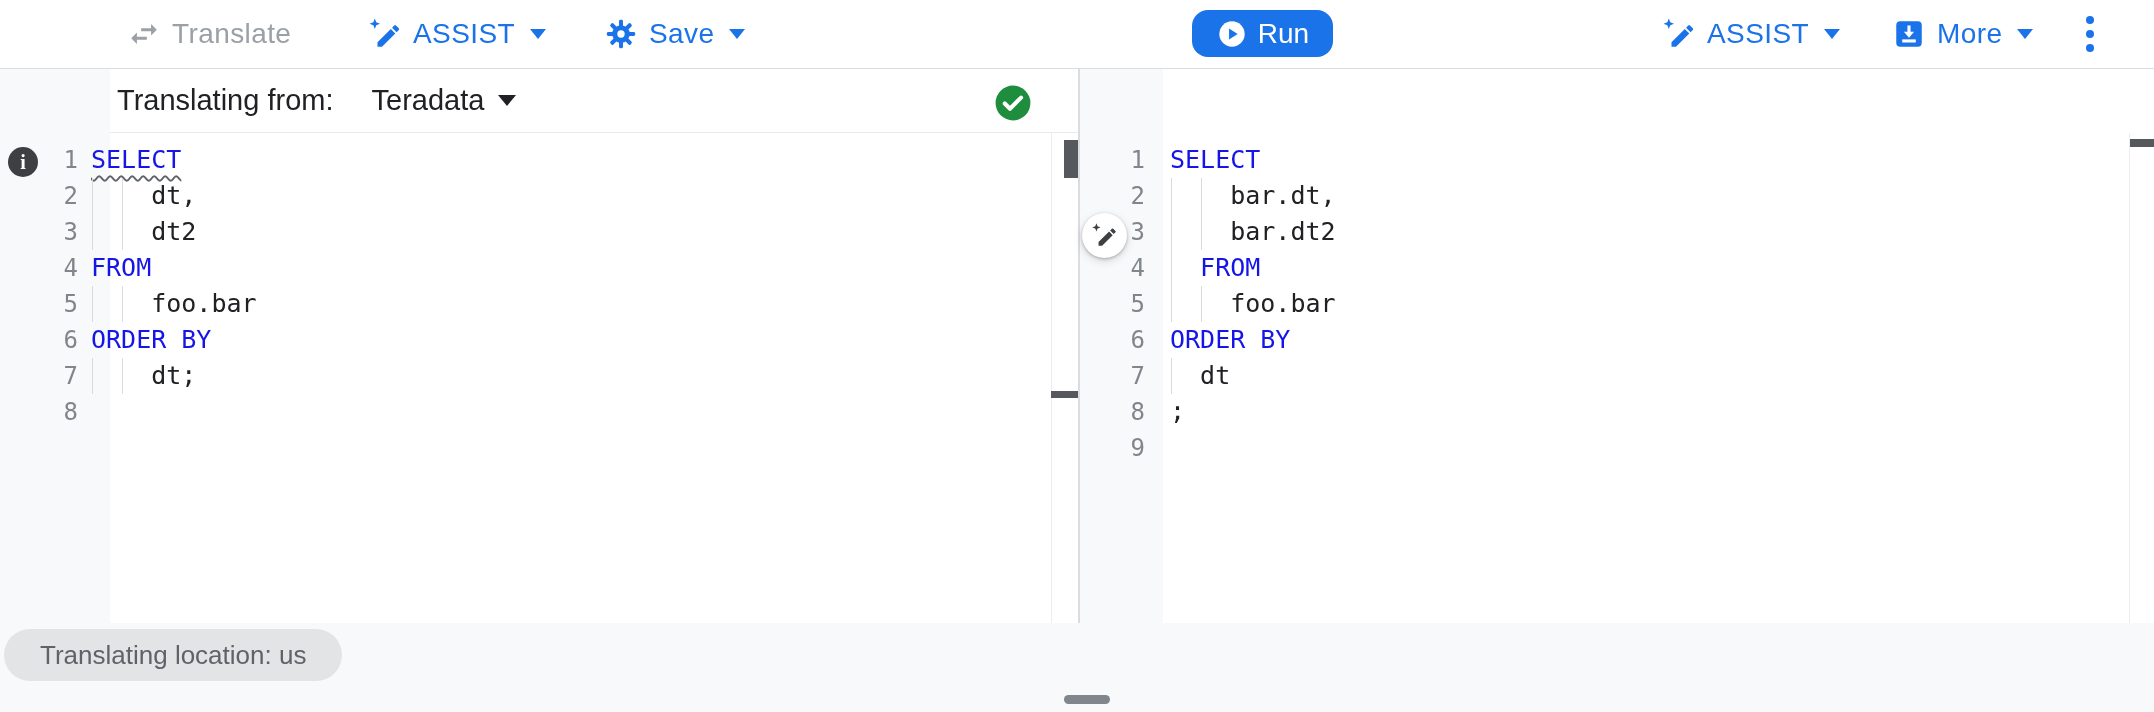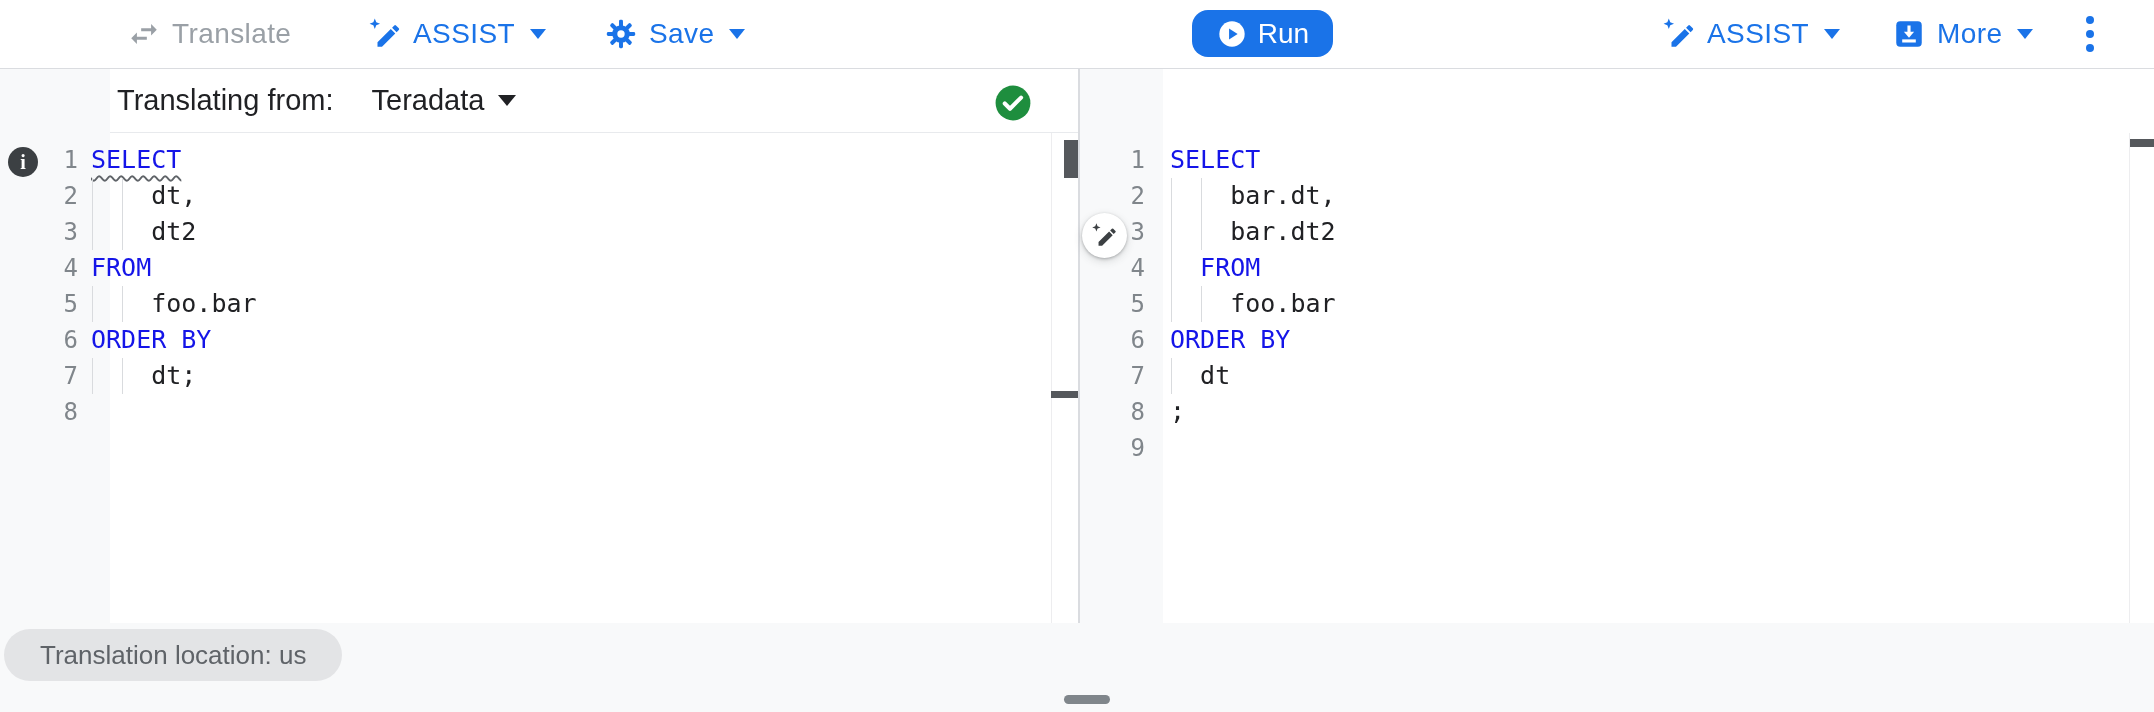--- a/index.html
+++ b/index.html
@@ -286,18 +286,18 @@
             <g transform="translate(4.5,3.5) scale(0.92)">
               <path d="M3 17.25V21h3.75L17.81 9.94l-3.75-3.75L3 17.25zM20.71 7.04a.996.996 0 0 0 0-1.41l-2.34-2.34a.996.996 0 0 0-1.41 0l-1.83 1.83 3.75 3.75 1.83-1.83z"></path>
             </g>
           </svg>
       </span>
     </button>
   </div>
 
   <div class="footer">
     <div class="chip">
-      <span>Translation location: us</span>
+      <span>Translating location: us</span>
     </div>
     <div class="drag-handle"></div>
   </div>
 
 </div>
 
 </body></html>

